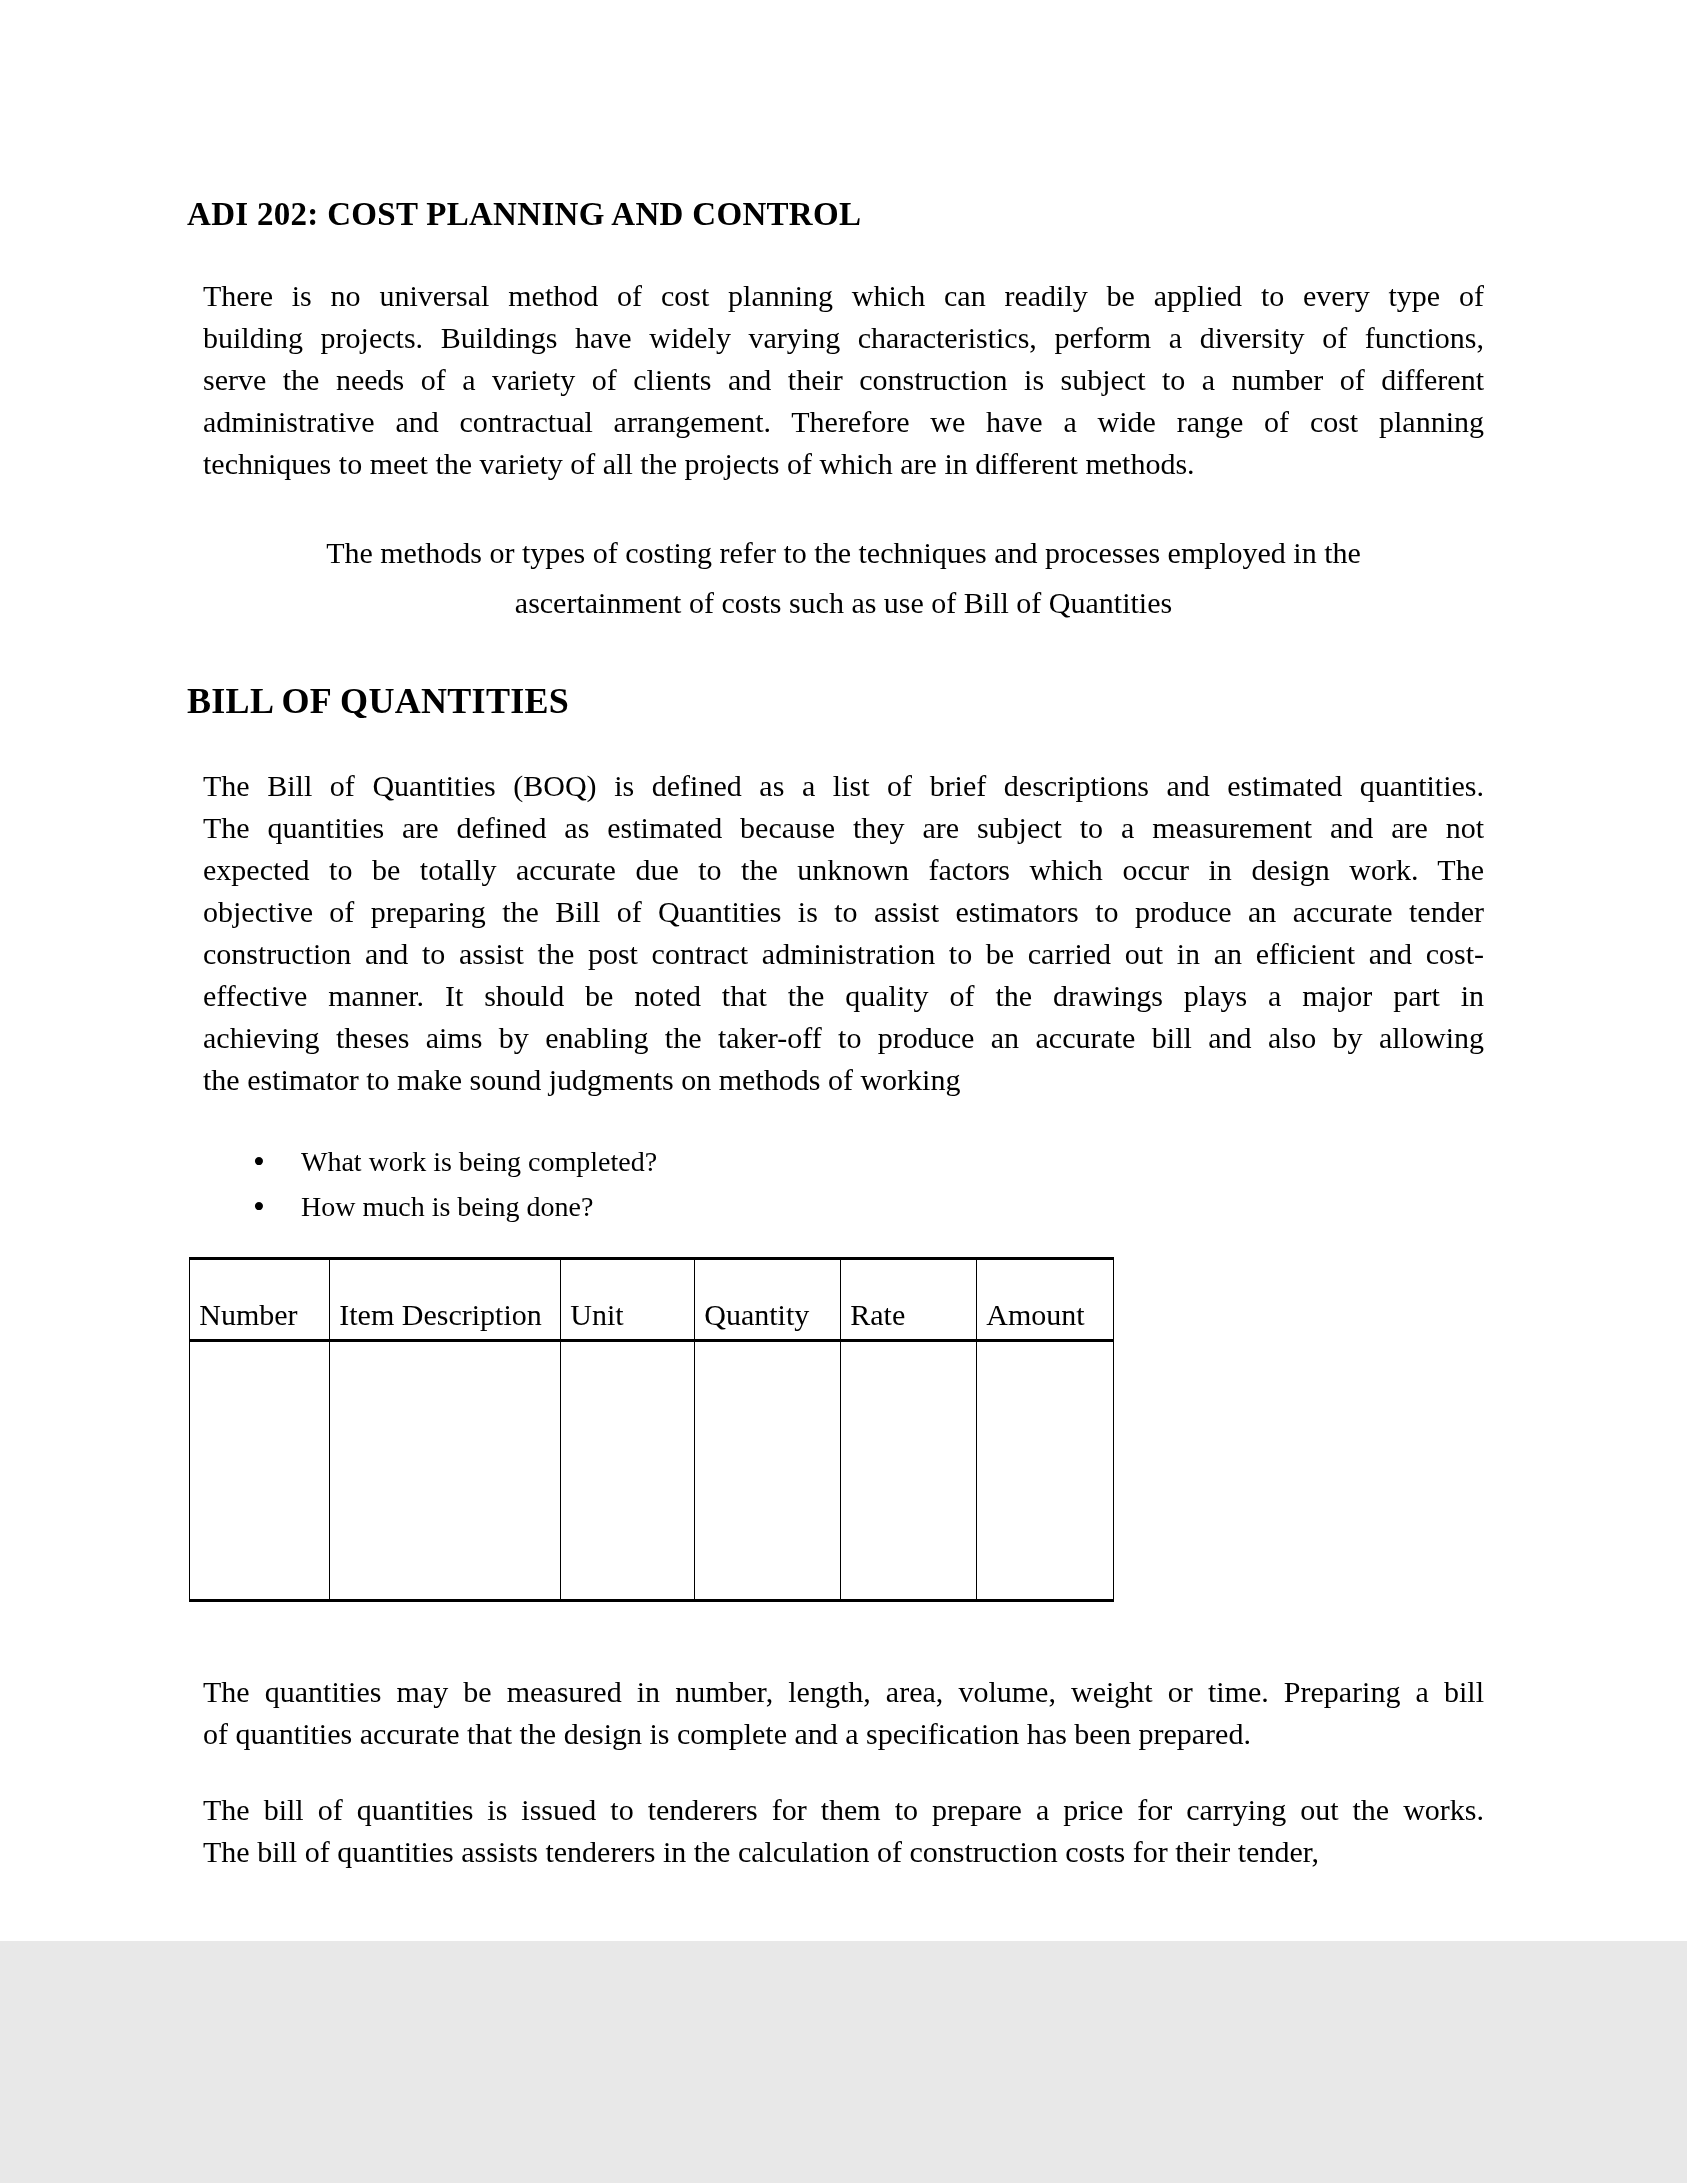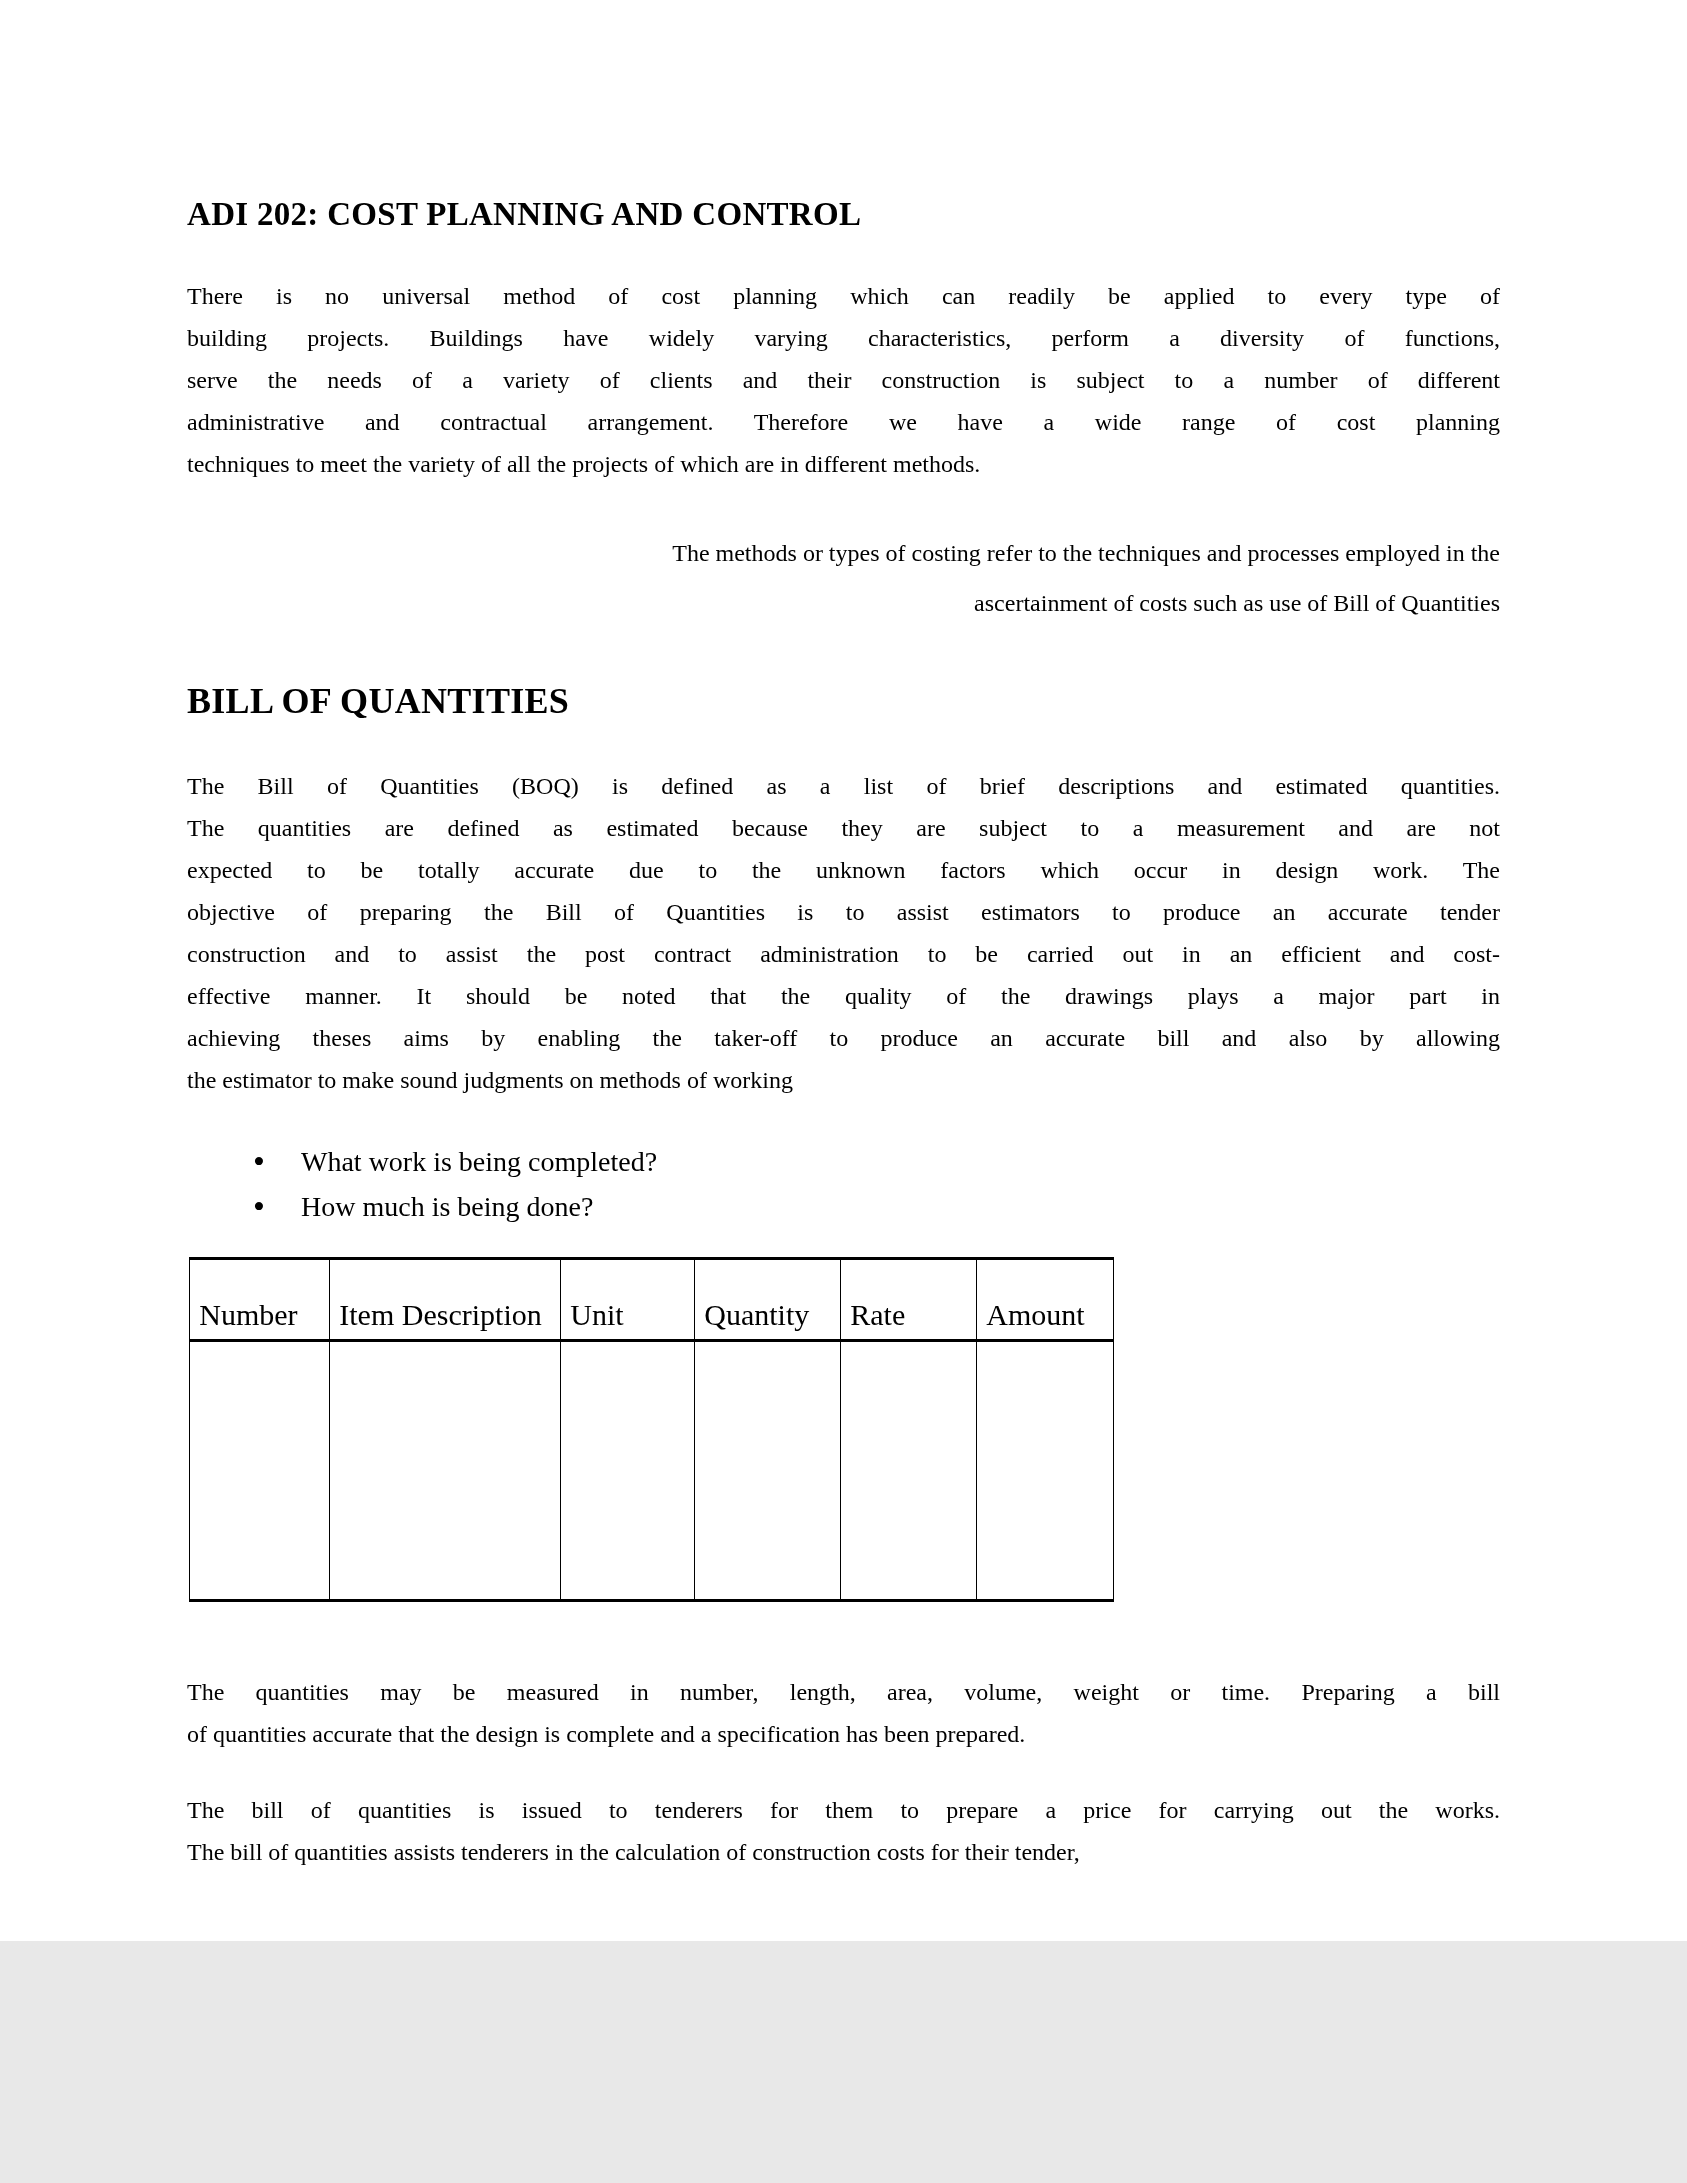--- a/index.html
+++ b/index.html
@@ -25,25 +25,25 @@
     line-height: 38px;
     margin: 0 0 42px 0;
   }
   .section-heading {
     font-size: 36px;
     font-weight: bold;
     letter-spacing: 0.3px;
     line-height: 38px;
     margin: 0 0 45px 0;
   }
-  .para { font-size: 24px; line-height: 42px; margin: 0; }
+  .para { font-size: 30px; line-height: 42px; margin: 16px; }
   .para .tline { min-height: 42px; }
   .justify .tline { text-align: justify; text-align-last: justify; text-justify: inter-word; }
   .justify .tline-last { text-align-last: left; }
-  .leftpar .tline { text-align: right; }
+  .leftpar .tline { text-align: center; }
   .p-intro    { margin-bottom: 43px; }
   .p-methods  { margin-bottom: 54px; line-height: 50px; }
   .p-methods .tline { min-height: 50px; }
   .p-boq      { margin-bottom: 38px; }
   .p-measured { margin-bottom: 34px; }
 
   .bullets {
     margin: 0 0 28px 66px;
     font-size: 28px;
   }

